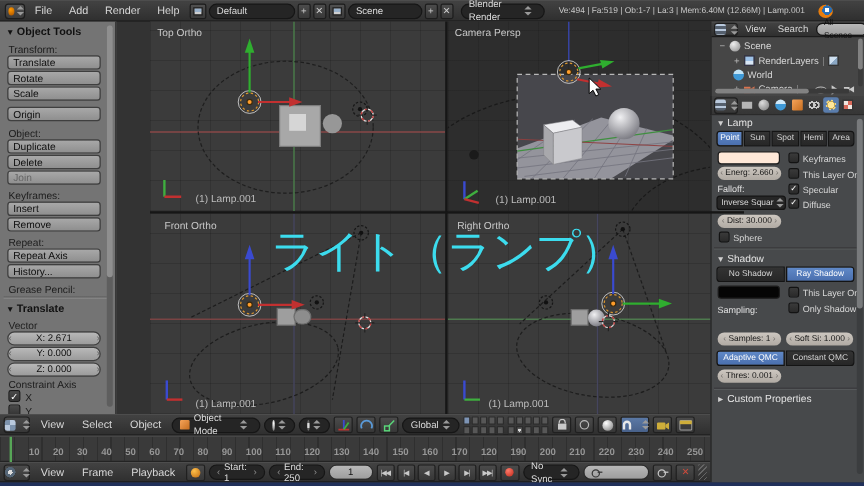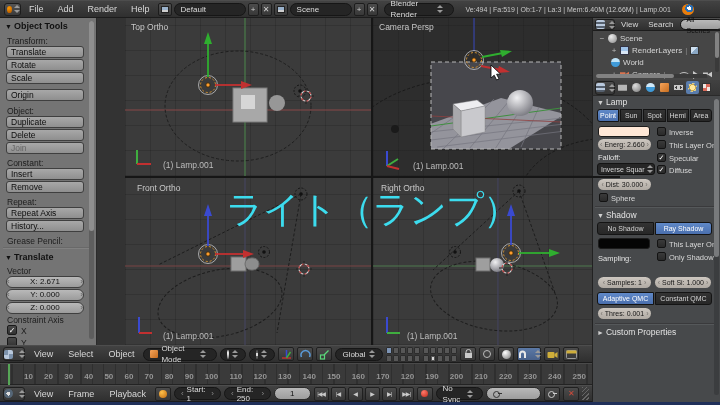--- a/index.html
+++ b/index.html
@@ -206,21 +206,21 @@
     <div class="tshead" style="top:3px"><span class="tri" style="color:#111">▼</span><span>Object Tools</span></div>
     <div class="tslabel" style="top:18px">Transform:</div>
     <div class="tsbtn" style="top:28px">Translate</div>
     <div class="tsbtn" style="top:41px">Rotate</div>
     <div class="tsbtn" style="top:54px">Scale</div>
     <div class="tsbtn" style="top:71px">Origin</div>
     <div class="tslabel" style="top:88px">Object:</div>
     <div class="tsbtn" style="top:98px">Duplicate</div>
     <div class="tsbtn" style="top:111px">Delete</div>
     <div class="tsbtn disabled" style="top:124px">Join</div>
-    <div class="tslabel" style="top:140px">Constant:</div>
+    <div class="tslabel" style="top:140px">Keyframes:</div>
     <div class="tsbtn" style="top:150px">Insert</div>
     <div class="tsbtn" style="top:163px">Remove</div>
     <div class="tslabel" style="top:179px">Repeat:</div>
     <div class="tsbtn" style="top:189px">Repeat Axis</div>
     <div class="tsbtn" style="top:202px">History...</div>
     <div class="tslabel" style="top:218px">Grease Pencil:</div>
     <div class="tssep" style="top:229px"></div>
     <div class="tshead" style="top:234px"><span class="tri" style="color:#111">▼</span><span>Translate</span></div>
     <div class="tslabel" style="top:248px">Vector</div>
     <div class="tsfield" style="top:258px">
@@ -724,21 +724,21 @@
     <div class="phead" style="left:4px;top:1px"><span class="tri">▼</span><span>Lamp</span></div>
     <div class="pseg" style="left:4px;top:13px;width:115px">
       <span class="seg on">Point</span>
       <span class="seg">Sun</span>
       <span class="seg">Spot</span>
       <span class="seg">Hemi</span>
       <span class="seg">Area</span>
     </div>
     <div class="swatch" style="left:5px;top:30px;width:52px;height:11px;background:#ffe8d7"></div>
     <span class="pcb" style="left:64px;top:31px"></span>
-    <span class="pcblabel" style="left:76px;top:32px">Inverse</span>
+    <span class="pcblabel" style="left:76px;top:32px">Keyframes</span>
     <div class="pfield" style="left:5px;top:43px;width:53px">
         <span class="sp">‹</span>
         <span>Energ: 2.660</span>
         <span class="sp">›</span>
       </div>
     <span class="pcb" style="left:64px;top:44px"></span>
     <span class="pcblabel" style="left:76px;top:45px">This Layer Onl</span>
     <span class="phead" style="left:5px;top:57px;font-size:7.5px">Falloff:</span>
     <span class="pcb" style="left:64px;top:57px">✓</span>
     <span class="pcblabel" style="left:76px;top:58px">Specular</span>

